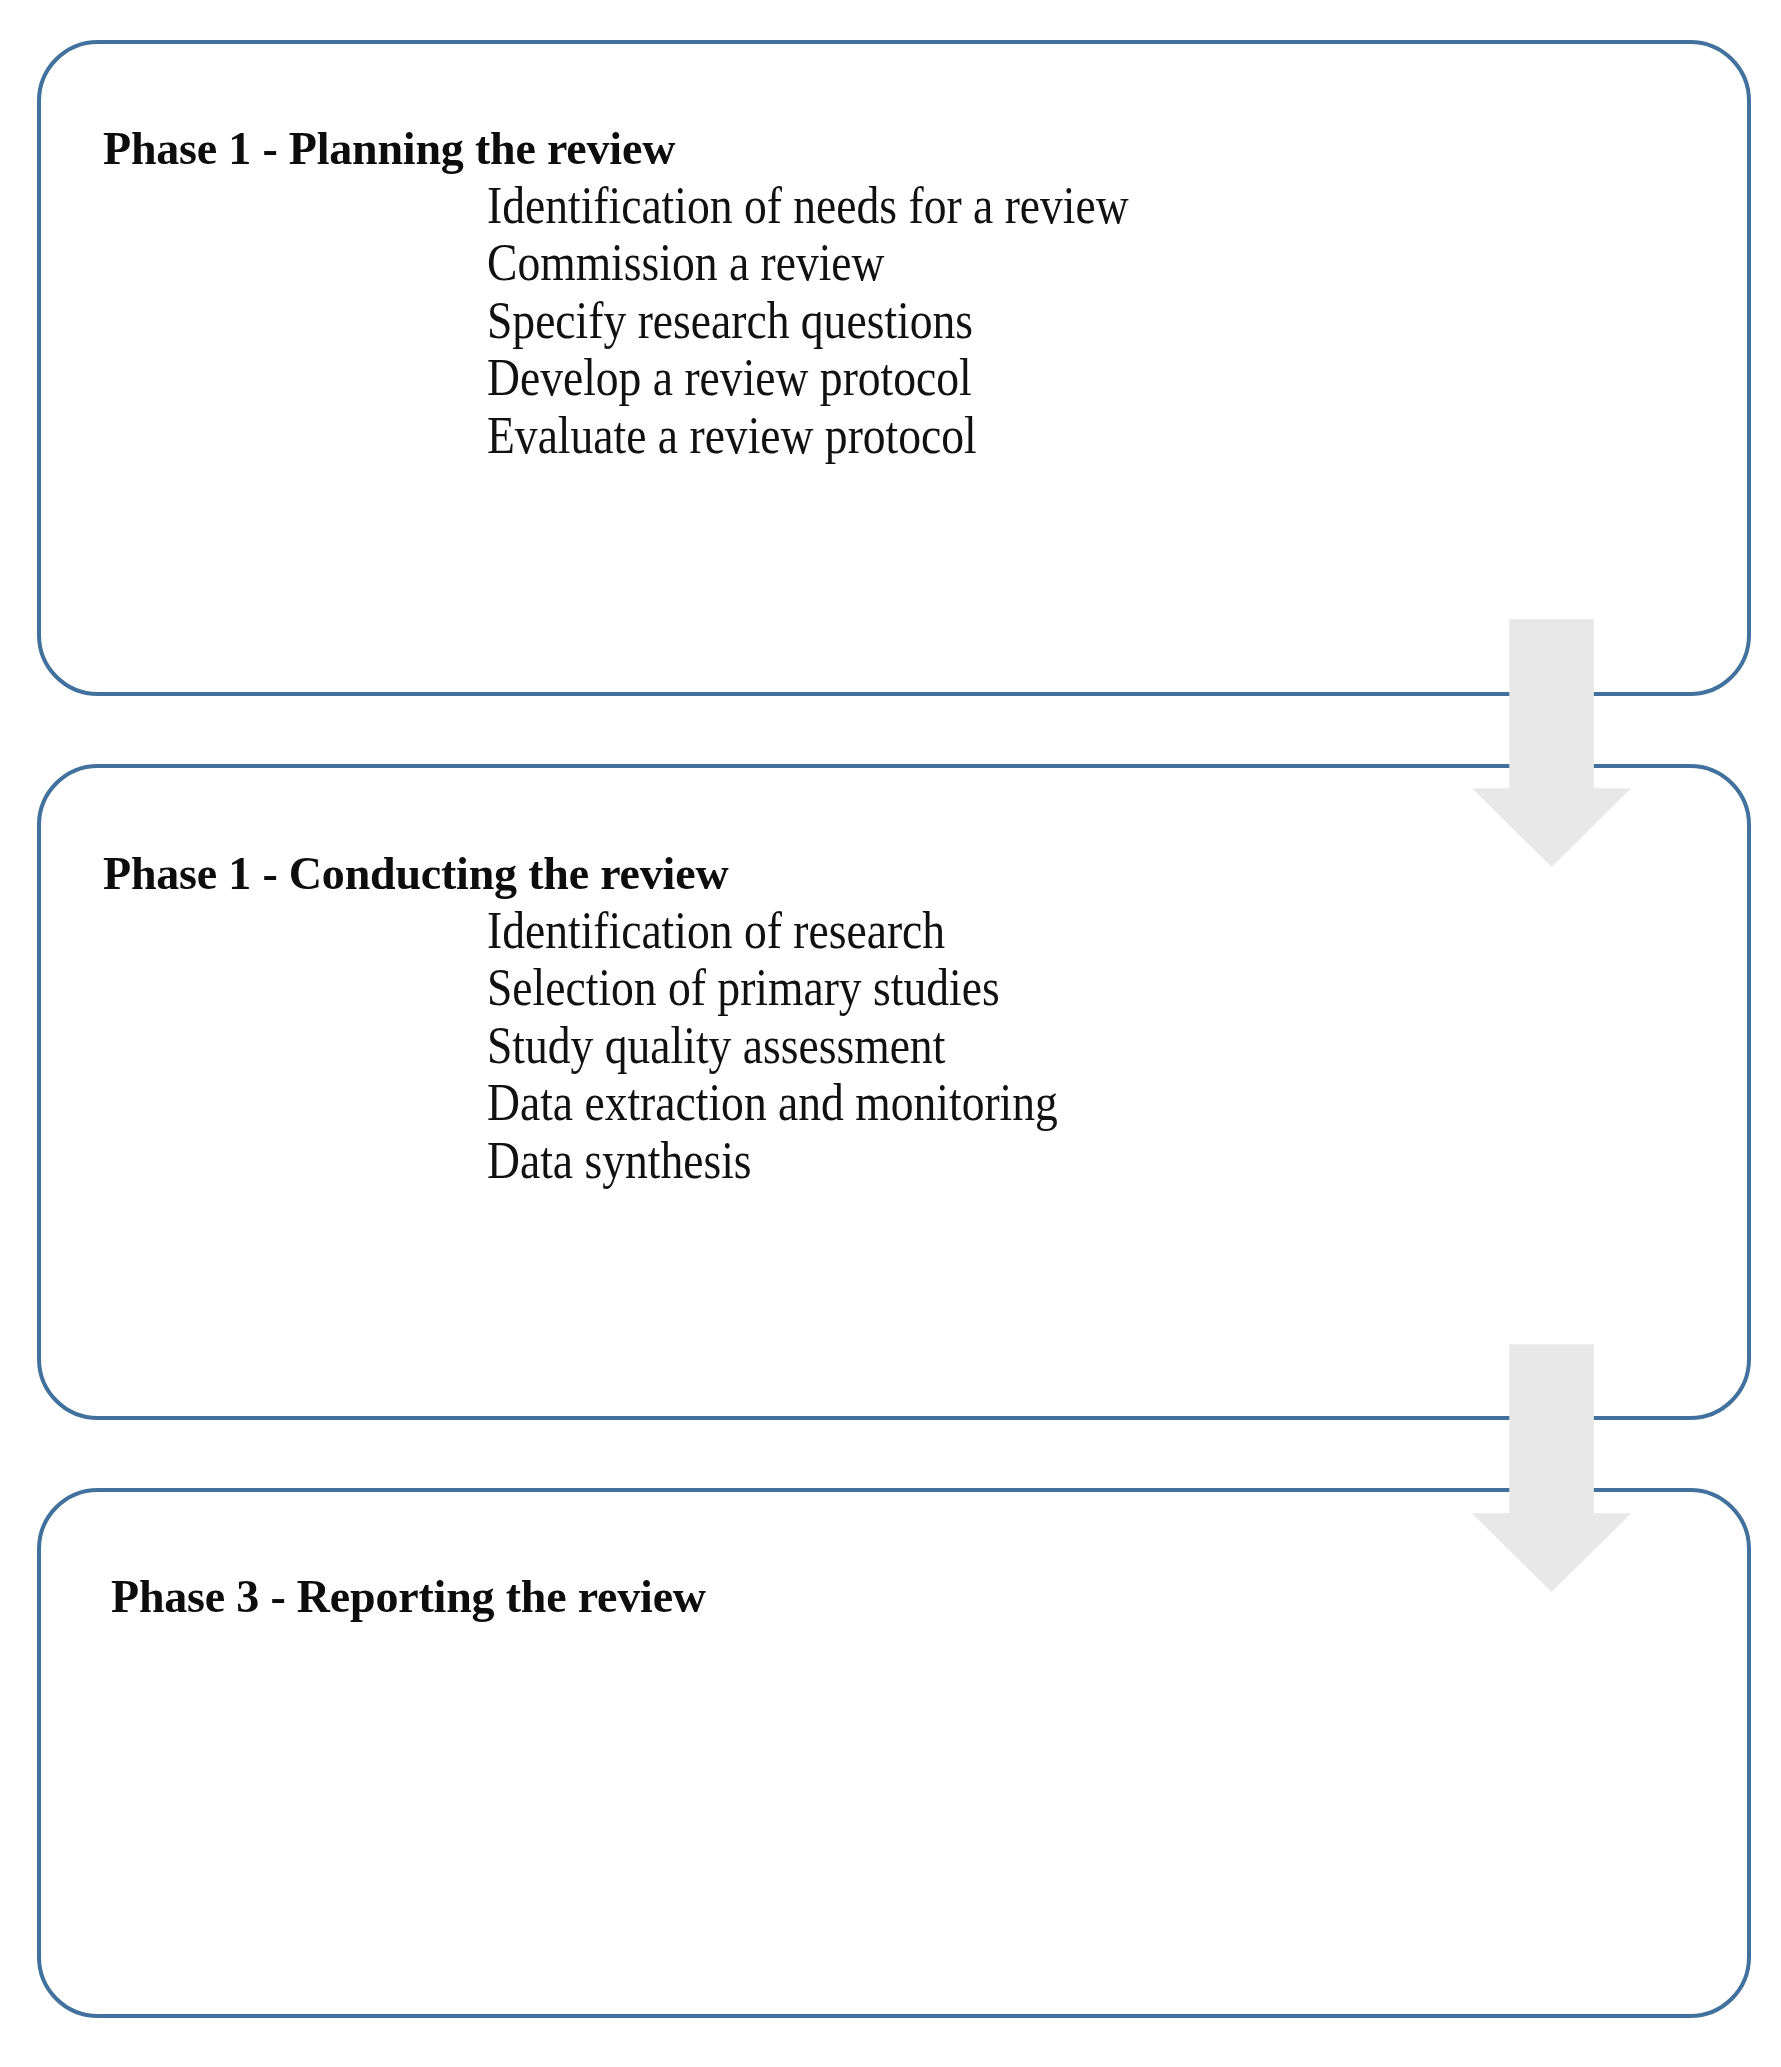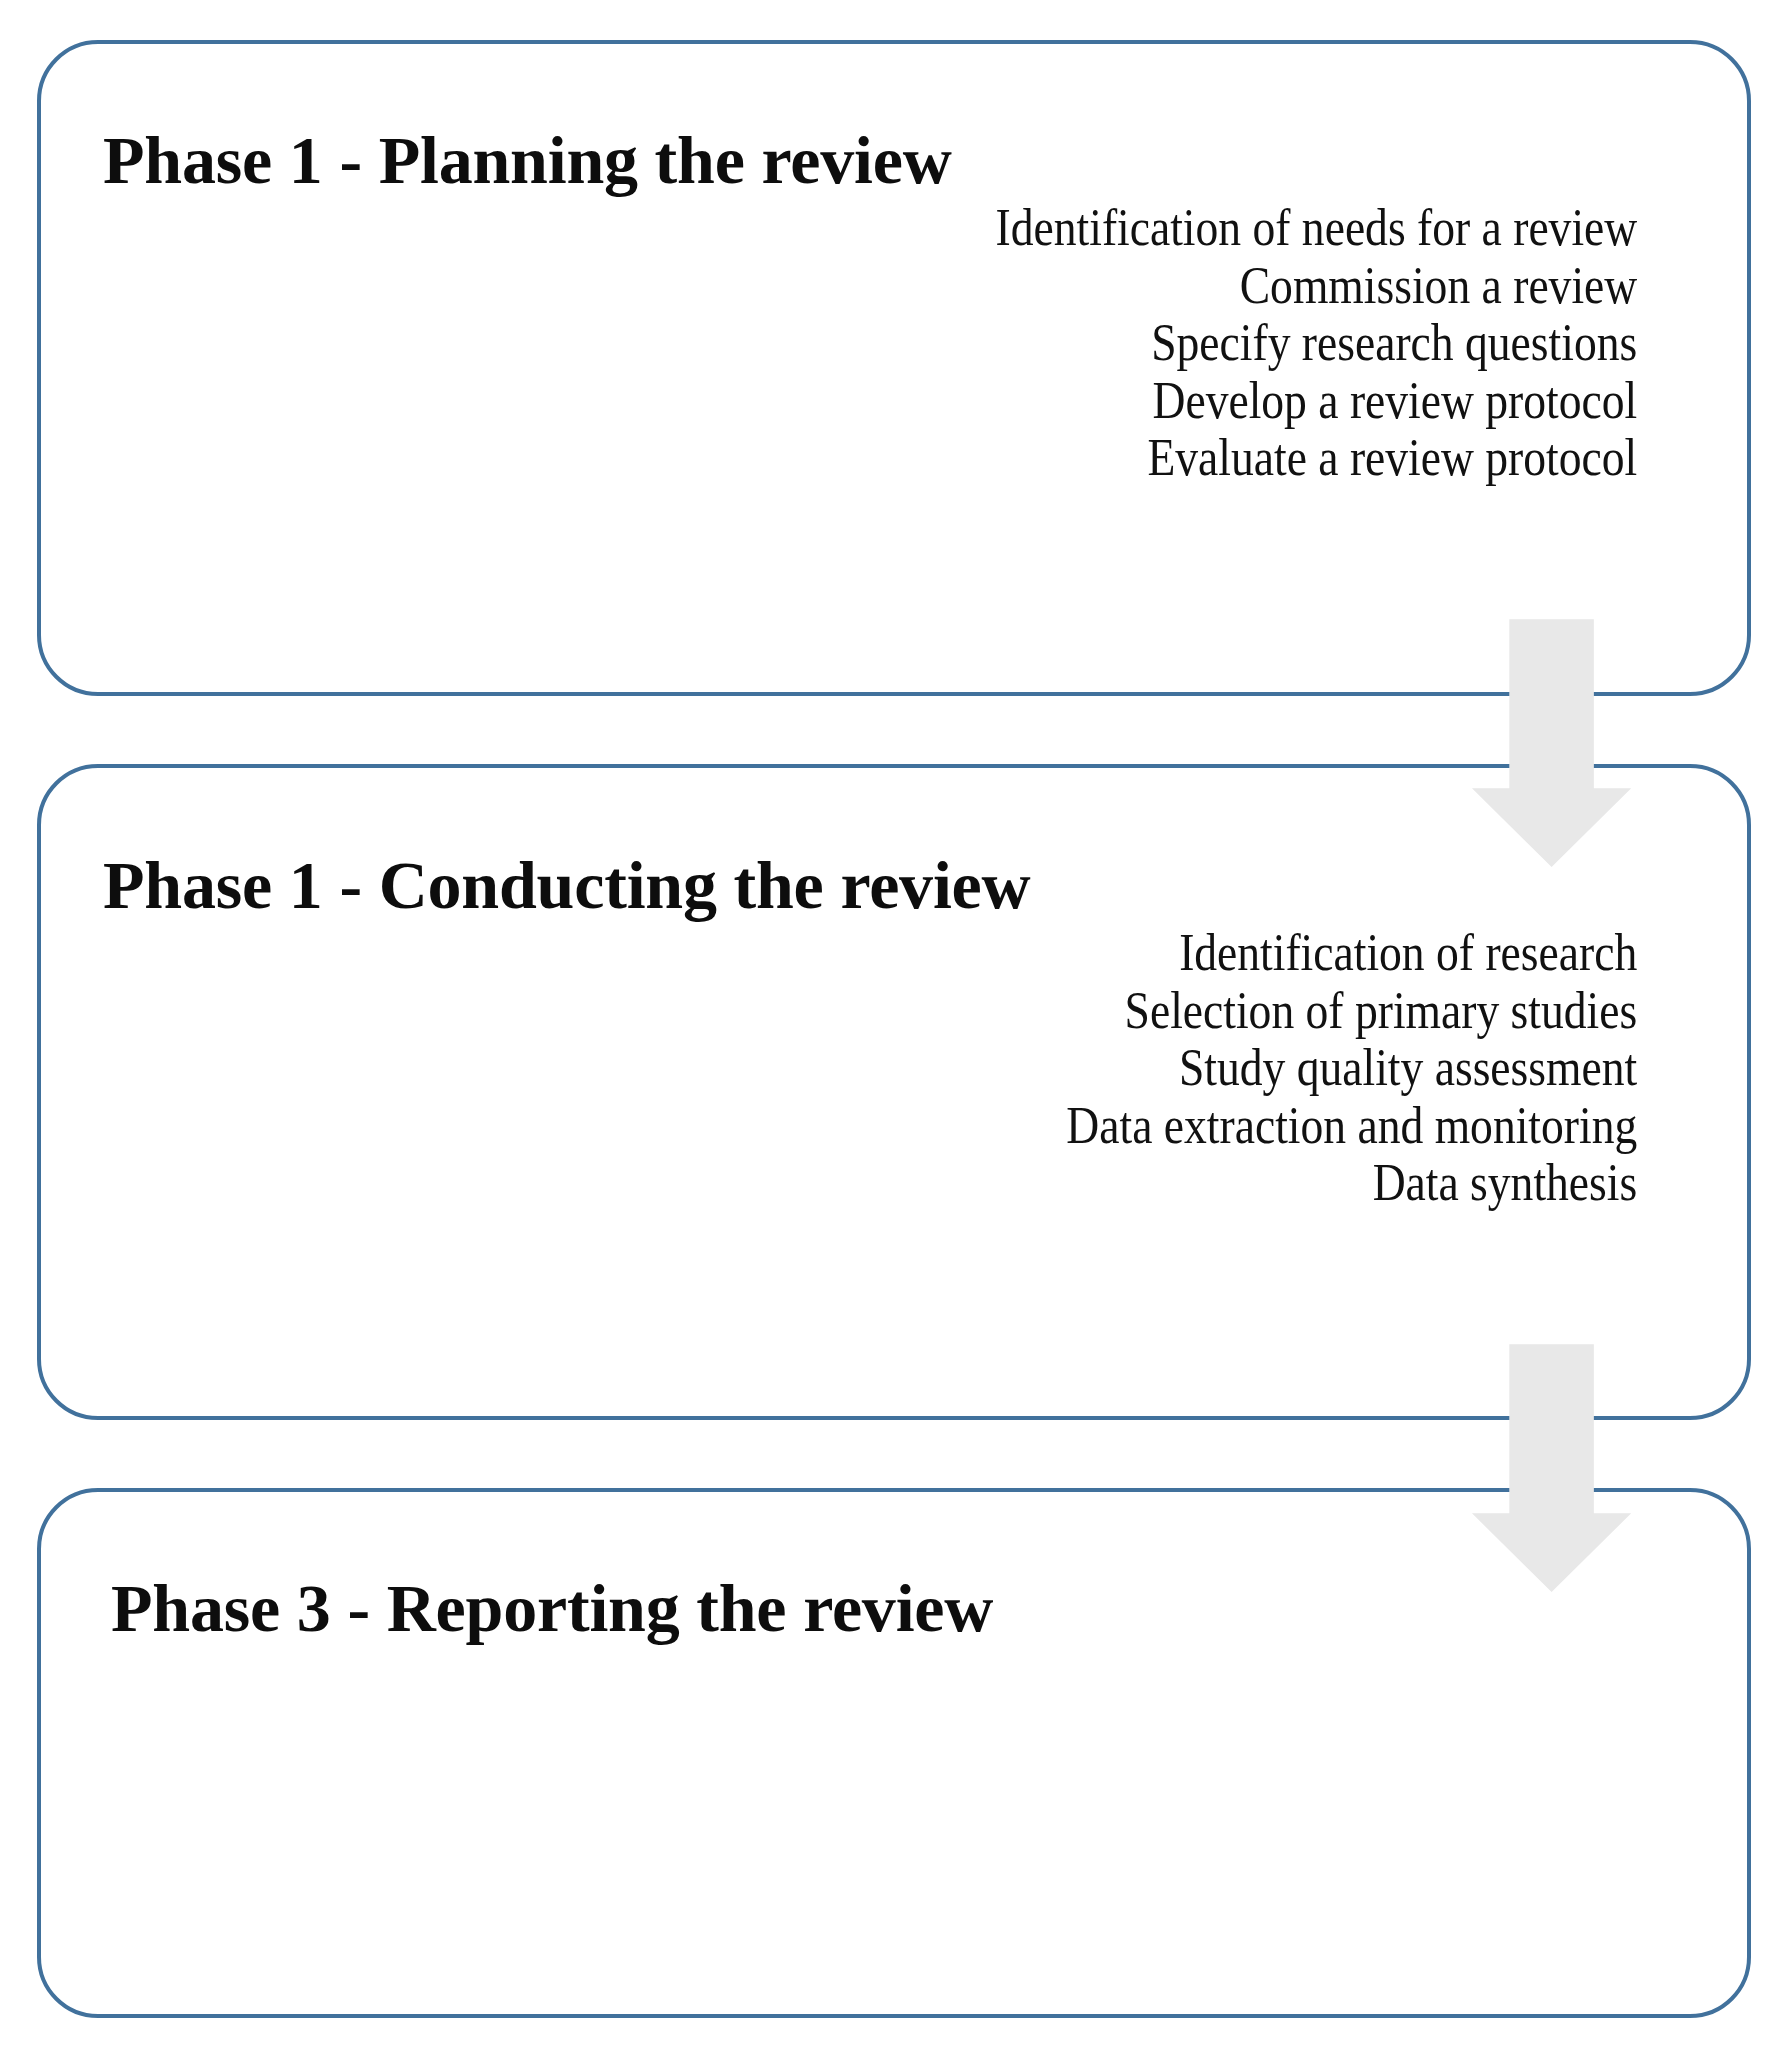--- a/index.html
+++ b/index.html
@@ -39,34 +39,33 @@
     position: absolute;
     z-index: 4;
   }
   #phase-content-1 { left: 103px; top: 126px;  width: 1537px; }
   #phase-content-2 { left: 103px; top: 851px;  width: 1537px; }
   #phase-content-3 { left: 111px; top: 1574px; width: 1537px; }
 
   .phase-title {
     font-family: "Liberation Serif", "DejaVu Serif", serif;
     font-weight: bold;
-    font-size: 68px;
+    font-size: 46px;
     line-height: 1.02;
     color: #0d0d0d;
     letter-spacing: -0.2px;
     white-space: nowrap;
   }
 
   .phase-steps {
-    margin: 0;
+    margin: 8px;
     padding: 0;
     list-style: none;
     margin-left: 384px;
     margin-top: 3.9px;
-    text-align: right;
   }
 
   .phase-step {
     font-family: "Liberation Serif", "DejaVu Serif", serif;
     font-weight: normal;
     font-size: 53px;
     line-height: 1.085;
     color: #111111;
     transform: scaleX(0.86);
     transform-origin: left center;

